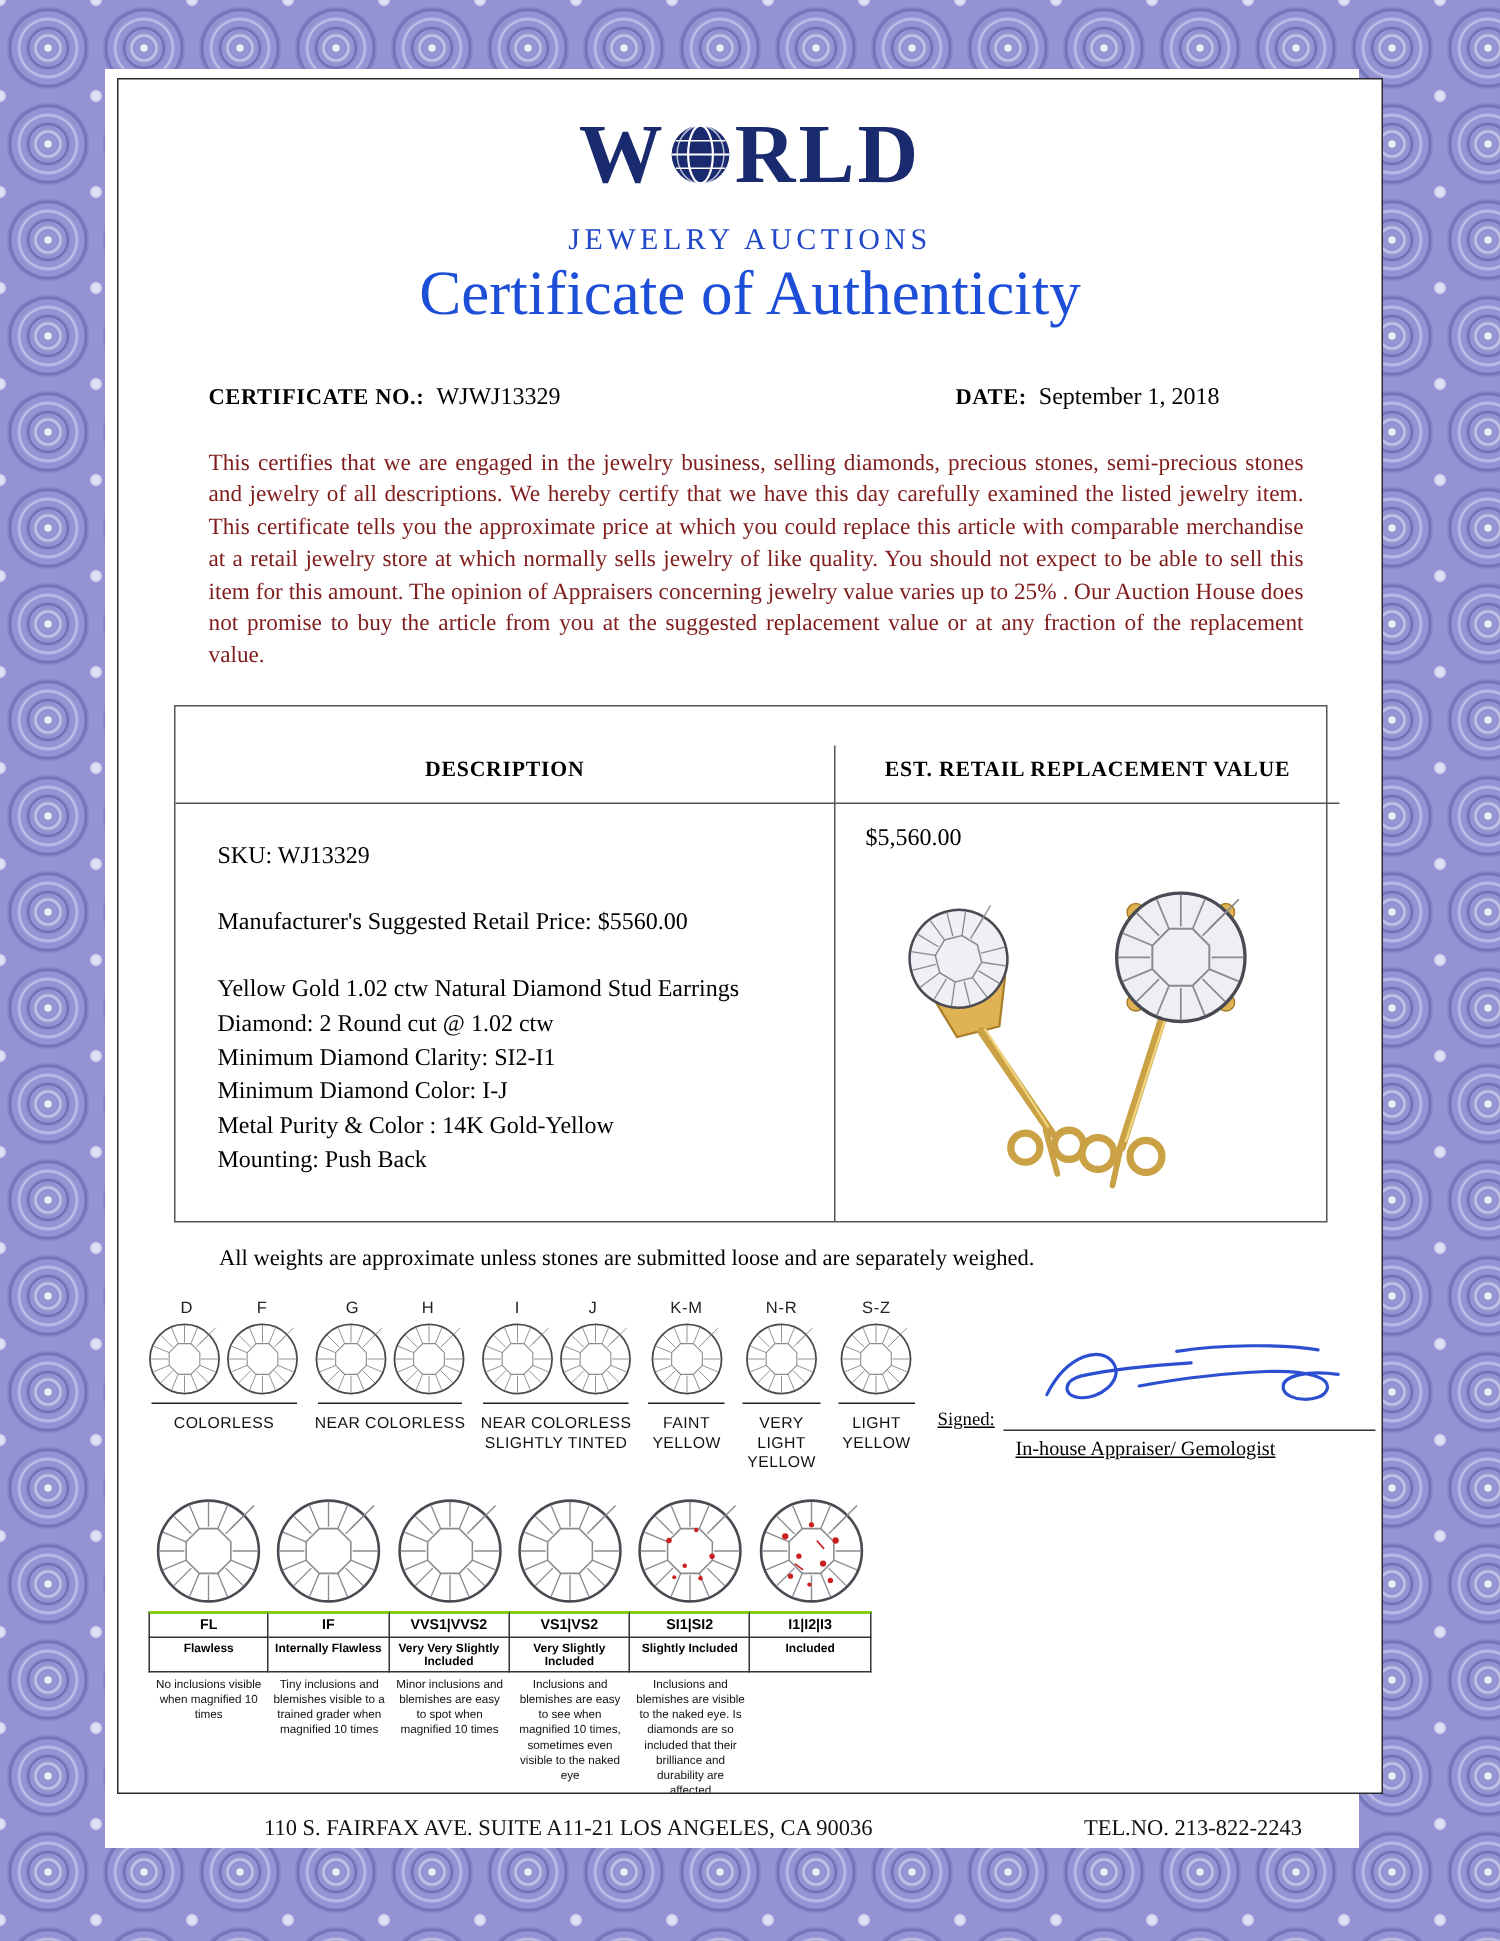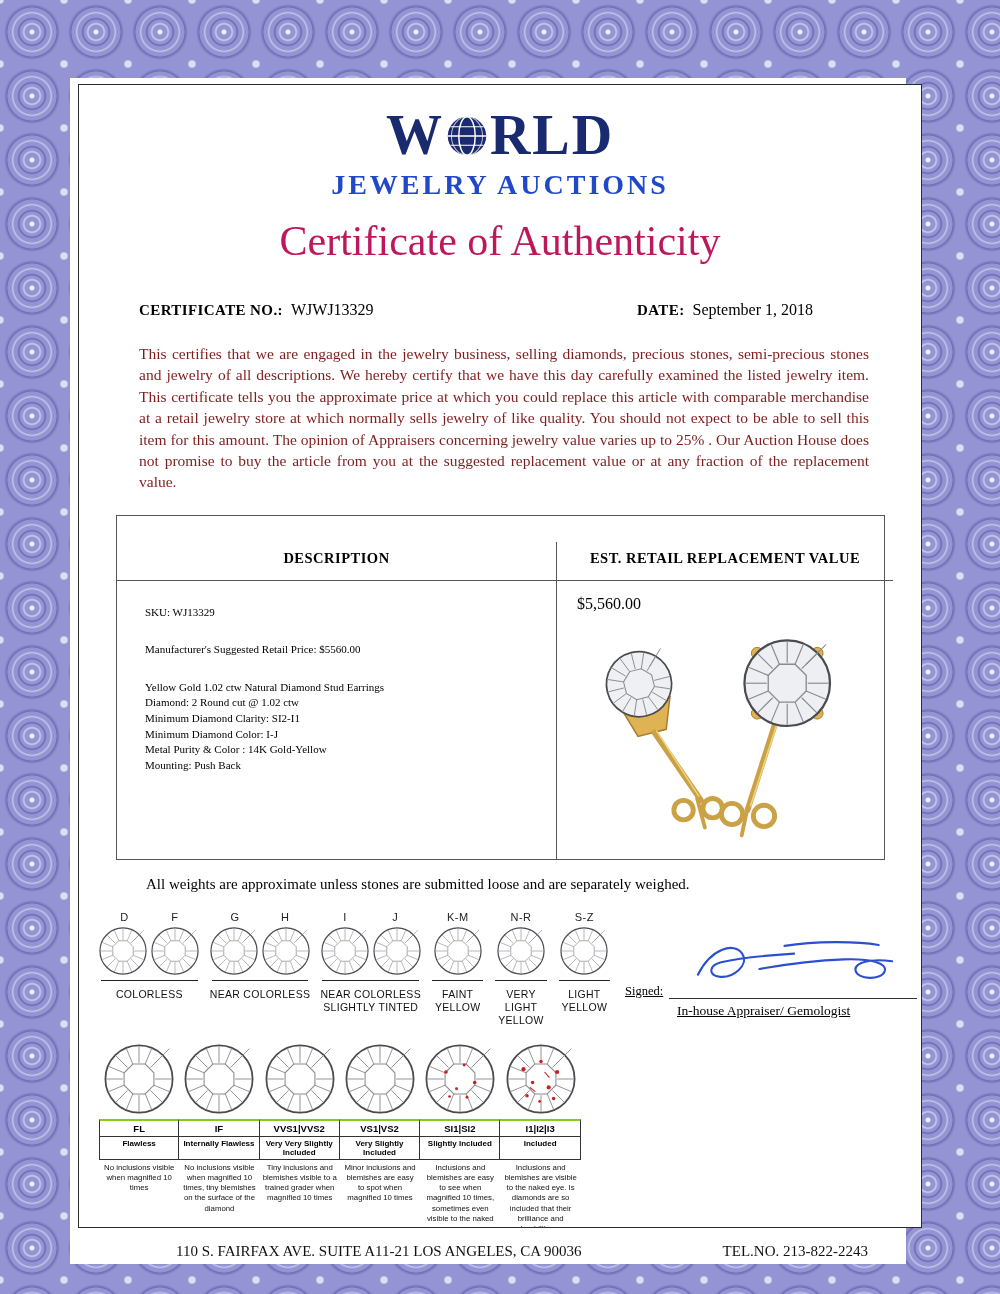--- a/index.html
+++ b/index.html
@@ -10,41 +10,41 @@
     background-image:
       radial-gradient(circle, rgba(255,255,255,0.85) 2px, transparent 3px),
       radial-gradient(circle, transparent 7px, rgba(255,255,255,0.55) 8px, transparent 10px),
       radial-gradient(circle, transparent 12px, rgba(78,78,158,0.6) 13px, transparent 15px),
       radial-gradient(circle, transparent 18px, rgba(255,255,255,0.45) 19px, transparent 21px),
       radial-gradient(circle, transparent 24px, rgba(78,78,158,0.55) 25px, transparent 28px),
       radial-gradient(circle, rgba(255,255,255,0.7) 3px, transparent 4.5px);
     background-size:64px 64px,64px 64px,64px 64px,64px 64px,64px 64px,64px 64px;
     background-position:0 0,0 0,0 0,0 0,0 0,32px 32px;
   }
-  .white-area { position:absolute; left:70px; top:78px; width:836px; height:1186px; background:#ffffff; }
+  .white-area { position:absolute; left:70px; top:46px; width:836px; height:1186px; background:#ffffff; }
   .cert-box { position:absolute; left:8px; top:6px; width:844px; height:1144px; border:1px solid #2b2b2b; background:#fff; overflow:hidden; }
 
   
   .logo { text-align:center; margin-top:22px; }
   .logo-main { font-size:56px; font-weight:bold; color:#1a2a6e; letter-spacing:2px; line-height:1; }
   .globe { display:inline-block; vertical-align:-4px; margin:0 1px; }
-  .logo-sub { font-size:28px; font-weight:bold; color:#2148c8; letter-spacing:3px; margin-top:2px; }
-
-  .cert-title { text-align:center; font-size:42px; margin-top:16px; color:#be185d; }
+  .logo-sub { font-size:20px; font-weight:normal; color:#2148c8; letter-spacing:3px; margin-top:14px; }
+
+  .cert-title { text-align:center; font-size:42px; color:#1d4ed8; }
 
   .meta-row { display:flex; justify-content:space-between; margin:36px 108px 0 60px; font-size:16px; }
   .meta-label { font-weight:bold; font-size:15px; letter-spacing:0.4px; margin-right:8px; }
 
   .body-text { margin:24px 52px 0 60px; font-size:15.5px; line-height:1.38; text-align:justify; color:#7f1d1d; }
 
   
   .value-table { display:grid; grid-template-columns:440px 1fr; margin:22px 36px 0 37px; border:1px solid #555; height:345px; }
   .vt-head { font-weight:bold; font-size:14.5px; letter-spacing:0.5px; text-align:center; padding:8px 4px; border-bottom:1px solid #555;margin-top:26px; }
   .vt-head.left { border-right:1px solid #555; }
-  .vt-cell-desc { border-right:1px solid #555; padding:24px 10px 10px 28px; font-size:11px; }
+  .vt-cell-desc { border-right:1px solid #555; padding:24px 10px 10px 28px; font-size:16px; }
   .desc-line { line-height:1.42; }
   .desc-line.spaced { margin-bottom:22px; }
   .vt-cell-value { padding:14px 6px 0 20px; font-size:16px; }
   .earrings { display:block; margin:6px auto 0 auto; }
 
   .weights-note { margin:16px 0 0 67px; font-size:15px; }
 
   
   .charts-row { display:flex; margin:10px 0 0 20px; }
   .charts-left { width:512px; }
@@ -341,21 +341,20 @@
             <div class="cl-grid">
               <div class="cl-name first">Flawless</div>
               <div class="cl-name">Internally Flawless</div>
               <div class="cl-name">Very Very Slightly Included</div>
               <div class="cl-name">Very Slightly Included</div>
               <div class="cl-name">Slightly Included</div>
               <div class="cl-name">Included</div>
             </div>
             <div class="cl-grid">
               <div class="cl-desc">No inclusions visible when magnified 10 times</div>
-              <div class="cl-desc">No inclusions visible when magnified 10 times, tiny blemishes on the surface of the diamond</div>
               <div class="cl-desc">Tiny inclusions and blemishes visible to a trained grader when magnified 10 times</div>
               <div class="cl-desc">Minor inclusions and blemishes are easy to spot when magnified 10 times</div>
               <div class="cl-desc">Inclusions and blemishes are easy to see when magnified 10 times, sometimes even visible to the naked eye</div>
               <div class="cl-desc">Inclusions and blemishes are visible to the naked eye. Is diamonds are so included that their brilliance and durability are affected</div>
             </div>
           </div>
         </div>
 
         <div class="sig-col">
           <div class="signature-block">

